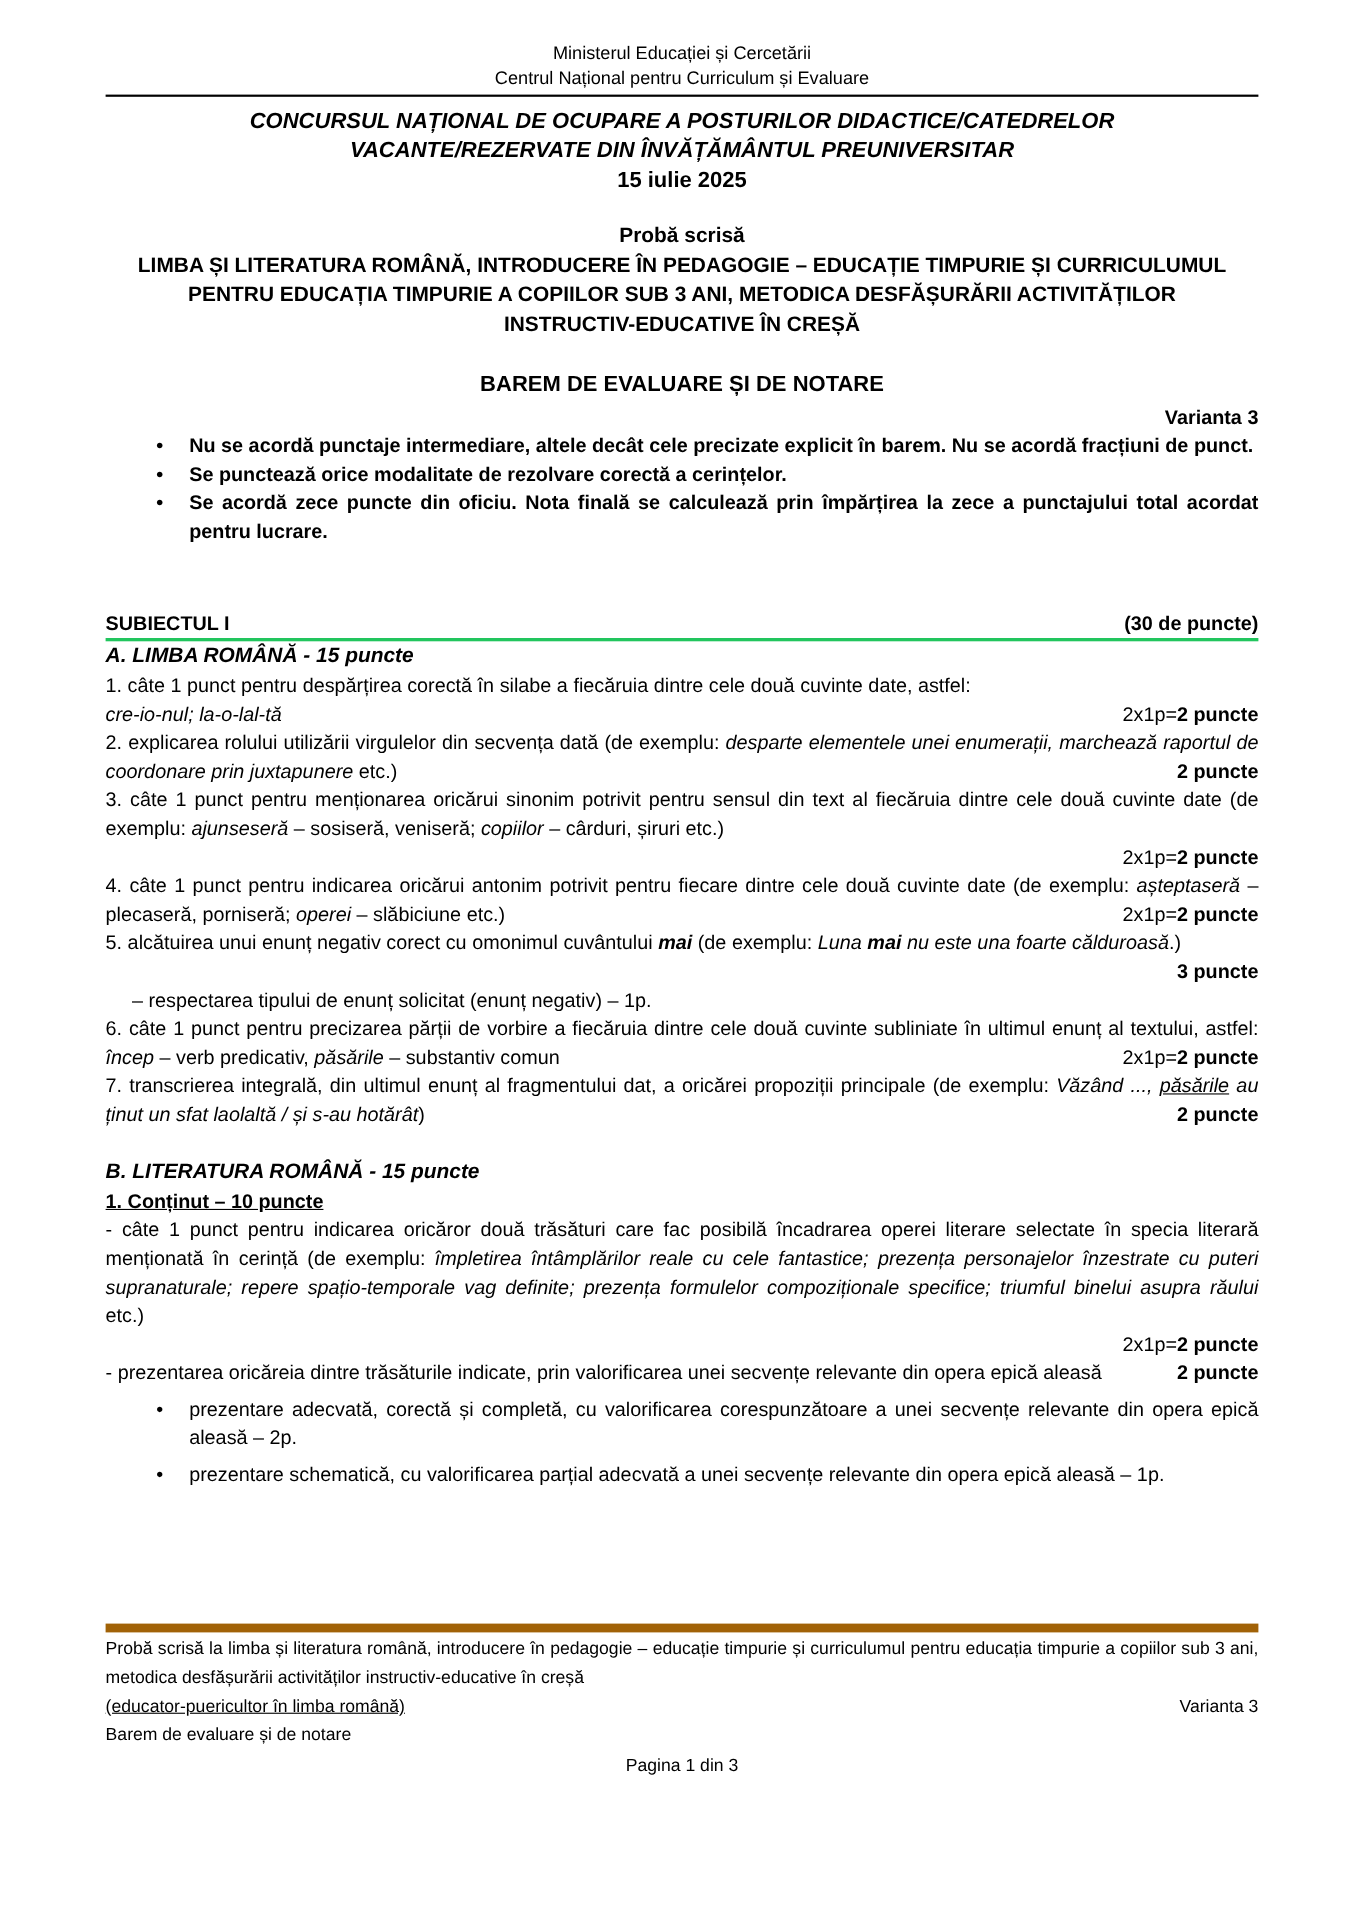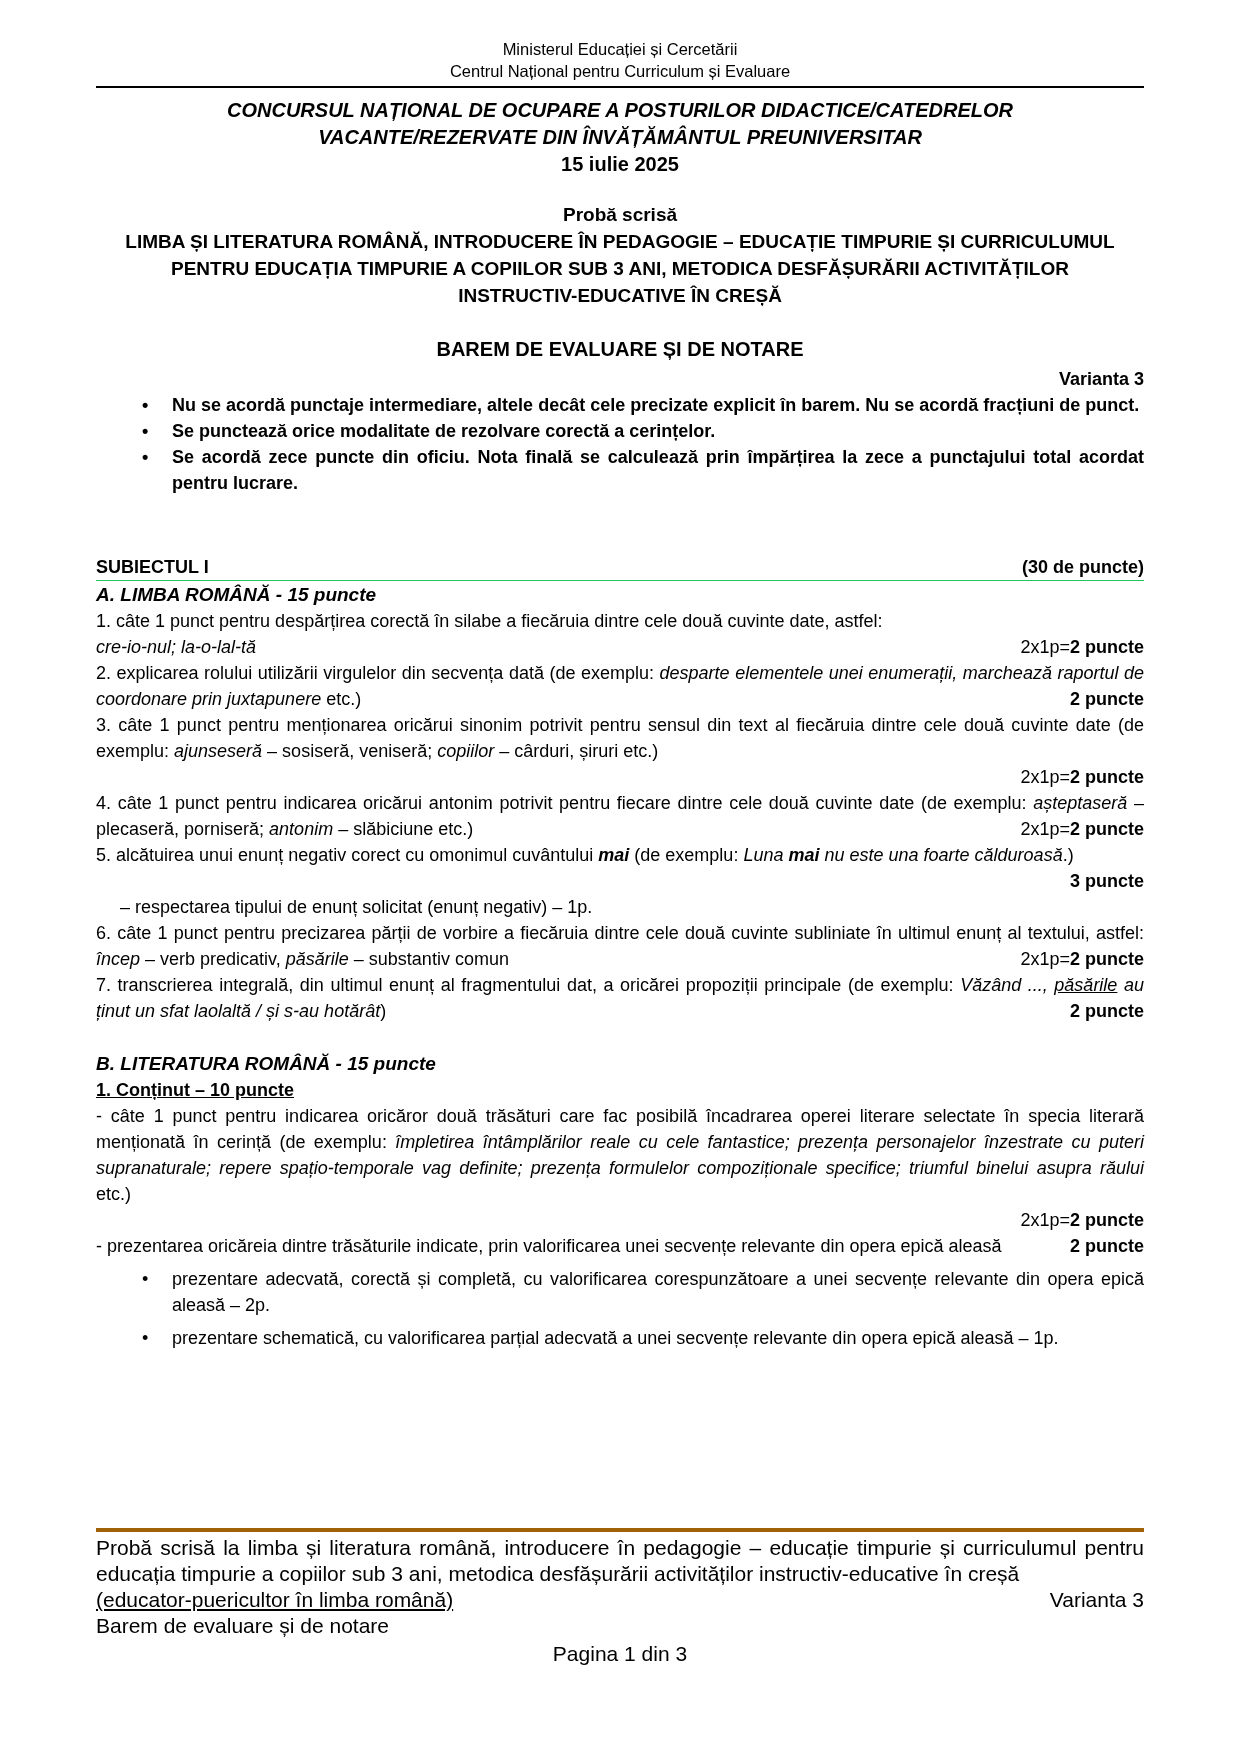--- a/index.html
+++ b/index.html
@@ -16,37 +16,37 @@
   .org{font-size:16.5px;line-height:22px;text-align:center;}
   .hr{border-top:2px solid #000;margin-top:4px;}
   .contest{font-weight:bold;font-size:20px;line-height:27px;max-width:985px;margin:9px auto 0;text-align:center;font-style:italic;}
   .exam-date{font-weight:bold;font-size:20px;line-height:27px;text-align:center;}
   .proba{font-weight:bold;font-size:19px;margin-top:24px;text-align:center;}
   .disc{font-weight:bold;font-size:19px;line-height:27px;max-width:1010px;margin:0 auto;text-align:center;}
   .barem{font-weight:bold;font-size:20px;margin-top:27px;text-align:center;}
   .variant{font-weight:bold;text-align:right;margin-top:4px;}
   .rule-item{position:relative;padding-left:76px;font-weight:bold;text-align:justify;}
   .rule-item::before{content:"\2022";position:absolute;left:46px;}
-  .subj-row{display:flex;justify-content:space-between;font-weight:bold;border-bottom:1px solid #22c55e;margin-top:58px;}
+  .subj-row{display:flex;justify-content:space-between;font-weight:bold;border-bottom:3px solid #22c55e;margin-top:58px;}
   .sec-head{font-weight:bold;font-style:italic;font-size:19px;margin-top:1px;}
   .para{text-align:justify;clear:both;}
   .noj{text-align:left;}
   .pts{font-weight:bold;}
   .fr{float:right;}
   .pts-line{text-align:right;clear:both;}
   .dash{padding-left:24px;clear:both;}
   .blt{position:relative;padding-left:76px;text-align:justify;margin-top:7px;clear:both;}
   .blt::before{content:"\2022";position:absolute;left:46px;}
   .b-head{font-weight:bold;font-style:italic;font-size:19px;margin-top:27px;}
   .b-sub{font-weight:bold;text-decoration:underline;}
   .i{font-style:italic;}
   .bi{font-weight:bold;font-style:italic;}
   .iu{font-style:italic;text-decoration:underline;}
   .u{text-decoration:underline;}
-  .footer{position:absolute;left:96px;right:96px;top:1528px;border-top:4px solid #a16207;padding-top:3px;font-size:21px;line-height:26px;}
+  .footer{position:absolute;left:96px;right:96px;top:1476px;border-top:8px solid #a16207;padding-top:3px;font-size:16px;line-height:26px;}
   .f-text{text-align:justify;}
   .f-row{display:flex;justify-content:space-between;}
   .pagenum{text-align:center;margin-top:2px;}
 </style>
 </head>
 <body>
 
 <div class="page">
 
   <div class="org">
@@ -78,21 +78,21 @@
   <div class="sec-head">A. LIMBA ROMÂNĂ - 15 puncte</div>
 
   <div class="para noj"><span>1. câte 1 punct pentru despărțirea corectă în silabe a fiecăruia dintre cele două cuvinte date, astfel:</span></div>
   <div class="para noj"><span class="fr"><span>2x1p=</span><span class="pts">2 puncte</span></span><span class="i">cre-io-nul; la-o-lal-tă</span></div>
 
   <div class="para"><span>2. explicarea rolului utilizării virgulelor din secvența dată (de exemplu: </span><span class="i">desparte elementele unei enumerații, marchează raportul de coordonare prin juxtapunere</span><span> etc.)</span><span class="fr pts">2 puncte</span></div>
 
   <div class="para"><span>3. câte 1 punct pentru menționarea oricărui sinonim potrivit pentru sensul din text al fiecăruia dintre cele două cuvinte date (de exemplu: </span><span class="i">ajunseseră</span><span> – sosiseră, veniseră; </span><span class="i">copiilor</span><span> – cârduri, șiruri etc.)</span></div>
   <div class="pts-line"><span>2x1p=</span><span class="pts">2 puncte</span></div>
 
-  <div class="para"><span>4. câte 1 punct pentru indicarea oricărui antonim potrivit pentru fiecare dintre cele două cuvinte date (de exemplu: </span><span class="i">așteptaseră</span><span> – plecaseră, porniseră; </span><span class="i">antonim</span><span> – slăbiciune etc.)</span><span class="fr"><span>2x1p=</span><span class="pts">2 puncte</span></span></div>
+  <div class="para"><span>4. câte 1 punct pentru indicarea oricărui antonim potrivit pentru fiecare dintre cele două cuvinte date (de exemplu: </span><span class="i">așteptaseră</span><span> – plecaseră, porniseră; </span><span class="i">operei</span><span> – slăbiciune etc.)</span><span class="fr"><span>2x1p=</span><span class="pts">2 puncte</span></span></div>
 
   <div class="para"><span>5. alcătuirea unui enunț negativ corect cu omonimul cuvântului </span><span class="bi">mai</span><span> (de exemplu: </span><span class="i">Luna </span><span class="bi">mai</span><span class="i"> nu este una foarte călduroasă</span><span>.)</span><span class="fr pts">3 puncte</span></div>
   <div class="dash"><span>– respectarea tipului de enunț solicitat (enunț negativ) – 1p.</span></div>
 
   <div class="para"><span>6. câte 1 punct pentru precizarea părții de vorbire a fiecăruia dintre cele două cuvinte subliniate în ultimul enunț al textului, astfel: </span><span class="i">încep</span><span> – verb predicativ, </span><span class="i">păsările</span><span> – substantiv comun</span><span class="fr"><span>2x1p=</span><span class="pts">2 puncte</span></span></div>
 
   <div class="para"><span>7. transcrierea integrală, din ultimul enunț al fragmentului dat, a oricărei propoziții principale (de exemplu: </span><span class="i">Văzând ..., </span><span class="iu">păsările</span><span class="i"> au ținut un sfat laolaltă / și s-au hotărât</span><span>)</span><span class="fr pts">2 puncte</span></div>
 
   <div class="b-head">B. LITERATURA ROMÂNĂ - 15 puncte</div>
   <div class="b-sub">1. Conținut – 10 puncte</div>

